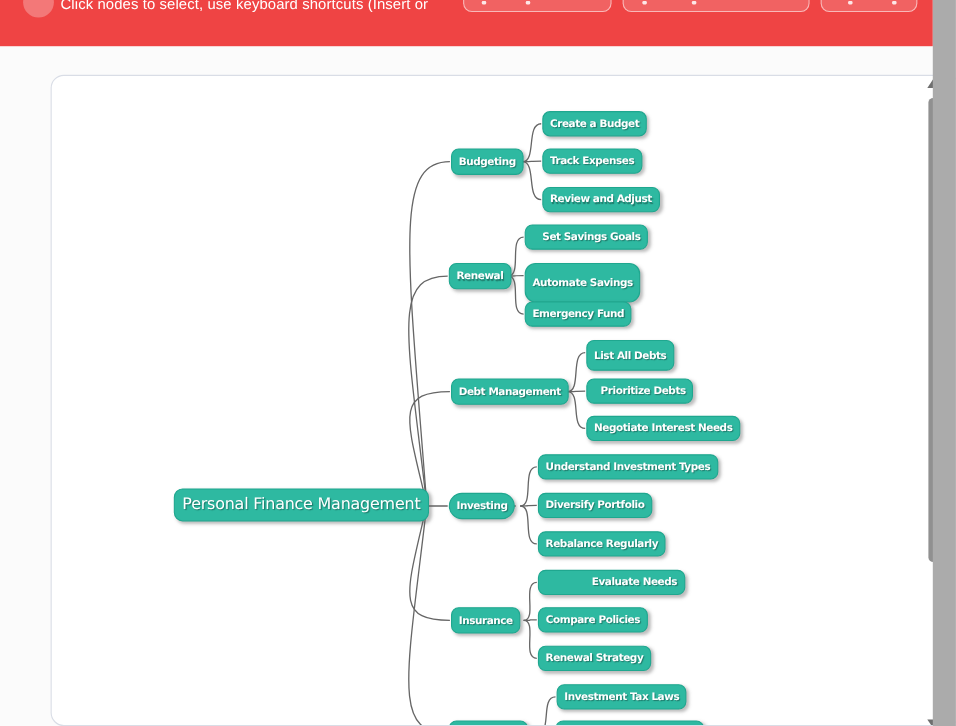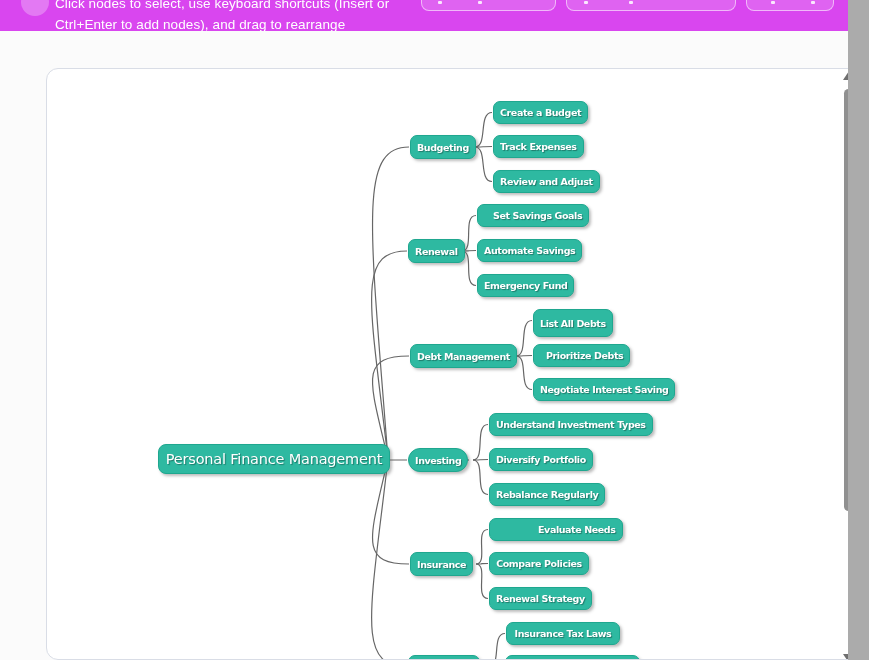--- a/index.html
+++ b/index.html
@@ -3,21 +3,21 @@
 <meta charset="utf-8">
 <style>
   html,body{margin:0;padding:0;}
   body{font-family:"Liberation Sans","DejaVu Sans",sans-serif;}
   .screen{position:relative;width:869px;height:660px;overflow:hidden;background:#fbfbfb;}
 
   
   .side-strip{position:absolute;left:848px;top:0;width:21px;height:660px;background:#ababab;}
 
   
-  .header{position:absolute;left:0;top:0;width:848px;height:31px;background:#d946ef;overflow:hidden;}
+  .header{position:absolute;left:0;top:0;width:848px;height:42px;background:#ef4444;overflow:hidden;}
   .header-icon{position:absolute;left:21px;top:-12px;width:28px;height:28px;border-radius:50%;
     background:rgba(255,255,255,0.28);}
   .header-text{position:absolute;left:55px;top:-7px;color:#ffffff;font-size:13.5px;line-height:21px;
     letter-spacing:.1px;}
   .hbtn{position:absolute;top:-21px;height:32px;border-radius:8px;background:rgba(255,255,255,0.16);
     border:1px solid rgba(255,255,255,0.55);box-sizing:border-box;cursor:pointer;}
   .hbtn .cut-glyph{position:absolute;bottom:6px;width:4px;height:3px;background:rgba(255,255,255,0.85);
     border-radius:1px;}
 
   
@@ -47,21 +47,20 @@
 </style>
 </head>
 <body>
 
 <div class="screen">
 
   <div class="header">
     <div class="header-icon"></div>
     <div class="header-text">
       <span>Click nodes to select, use keyboard shortcuts (Insert or</span><br>
-      <span>Ctrl+Enter to add nodes), and drag to rearrange</span>
     </div>
     <div class="hbtn" style="left:421px;width:135px;">
       <span class="cut-glyph" style="left:16px;"></span>
       <span class="cut-glyph" style="left:56px;"></span>
     </div>
     <div class="hbtn" style="left:566px;width:170px;">
       <span class="cut-glyph" style="left:17px;"></span>
       <span class="cut-glyph" style="left:62px;"></span>
     </div>
     <div class="hbtn" style="left:746px;width:88px;">
@@ -102,36 +101,36 @@
           <path d="M 457 665.5 L 460 665.5" class="mm-link"></path>
           <path d="M 464 665.5 C 477 665.5 466 632.5 480 632.5" class="mm-link"></path>
           <path d="M 464 665.5 C 477 665.5 465 665.5 479 665.5" class="mm-link"></path>
         </svg>
       <div id="nodes">
           <div class="mm-node leaf" style="left: 468px; top: 100px; min-width: 93px; height: 23px;">Create a Budget</div>
           <div class="mm-node leaf" style="left: 468px; top: 134px; min-width: 89px; height: 23px; text-align: center;">Track Expenses</div>
           <div class="mm-node leaf" style="left: 468px; top: 169px; min-width: 103px; height: 23px;">Review and Adjust</div>
           <div class="mm-node branch" style="left: 385px; top: 134px; min-width: 56px; height: 24px;">Budgeting</div>
           <div class="mm-node leaf" style="left: 452px; top: 203px; min-width: 95px; height: 23px; padding-left: 15px;">Set Savings Goals</div>
-          <div class="mm-node leaf" style="left: 452px; top: 238px; min-width: 100px; height: 23px;">Automate Savings</div>
+          <div class="mm-node leaf" style="left: 452px; top: 238px; min-width: 100px; height: 36px; border-radius: 10px;">Automate Savings</div>
           <div class="mm-node leaf" style="left: 452px; top: 273px; min-width: 93px; height: 23px;">Emergency Fund</div>
           <div class="mm-node branch" style="left: 383px; top: 238px; min-width: 45px; height: 24px;">Renewal</div>
           <div class="mm-node leaf" style="left: 508px; top: 308px; min-width: 78px; height: 28px;">List All Debts</div>
           <div class="mm-node leaf" style="left: 508px; top: 343px; min-width: 87px; height: 23px; padding-left: 12px;">Prioritize Debts</div>
-          <div class="mm-node leaf" style="left: 508px; top: 377px; min-width: 133px; height: 23px;">Negotiate Interest Saving</div>
+          <div class="mm-node leaf" style="left: 508px; top: 377px; min-width: 133px; height: 23px;">Negotiate Interest Needs</div>
           <div class="mm-node branch" style="left: 385px; top: 343px; min-width: 97px; height: 24px;">Debt Management</div>
           <div class="mm-node leaf" style="left: 464px; top: 412px; min-width: 159px; height: 23px;">Understand Investment Types</div>
           <div class="mm-node leaf" style="left: 464px; top: 447px; min-width: 99px; height: 23px;">Diversify Portfolio</div>
           <div class="mm-node leaf" style="left: 464px; top: 482px; min-width: 111px; height: 23px;">Rebalance Regularly</div>
           <div class="mm-node branch" style="left: 383px; top: 447px; min-width: 56px; height: 24px; border-radius: 12px;">Investing</div>
           <div class="mm-node leaf" style="left: 464px; top: 517px; min-width: 85px; height: 23px; padding-left: 48px;">Evaluate Needs</div>
           <div class="mm-node leaf" style="left: 464px; top: 551px; min-width: 100px; height: 23px;">Compare Policies</div>
           <div class="mm-node leaf" style="left: 464px; top: 586px; min-width: 101px; height: 23px; text-align: center;">Renewal Strategy</div>
           <div class="mm-node branch" style="left: 385px; top: 551px; min-width: 57px; height: 24px;">Insurance</div>
-          <div class="mm-node leaf" style="left: 481px; top: 621px; min-width: 114px; height: 23px;">Insurance Tax Laws</div>
+          <div class="mm-node leaf" style="left: 481px; top: 621px; min-width: 114px; height: 23px;">Investment Tax Laws</div>
           <div class="mm-node leaf" style="left: 480px; top: 654px; min-width: 135px; height: 23px;"></div>
           <div class="mm-node branch" style="left: 383px; top: 654px; min-width: 72px; height: 23px;"></div>
           <div class="mm-node root" style="left: 133px; top: 443px; min-width: 232px; height: 30px;">Personal Finance Management</div>
         </div>
     </div>
     <div class="vline"></div>
     <div class="scrollbar">
       <div class="sb-up"></div>
       <div class="sb-thumb"></div>
       <div class="sb-down"></div>

